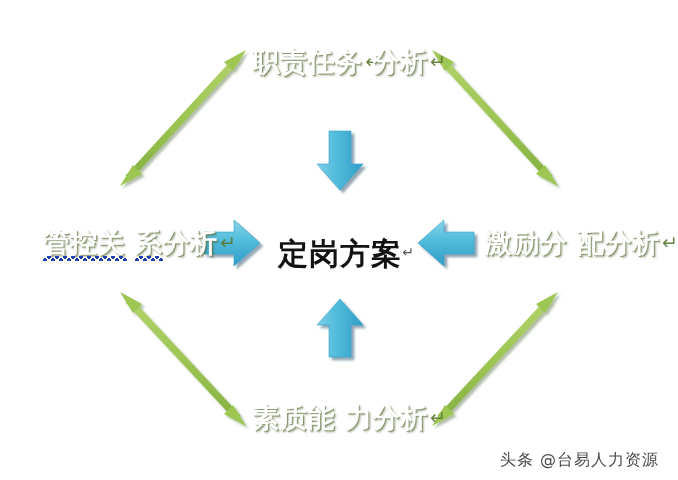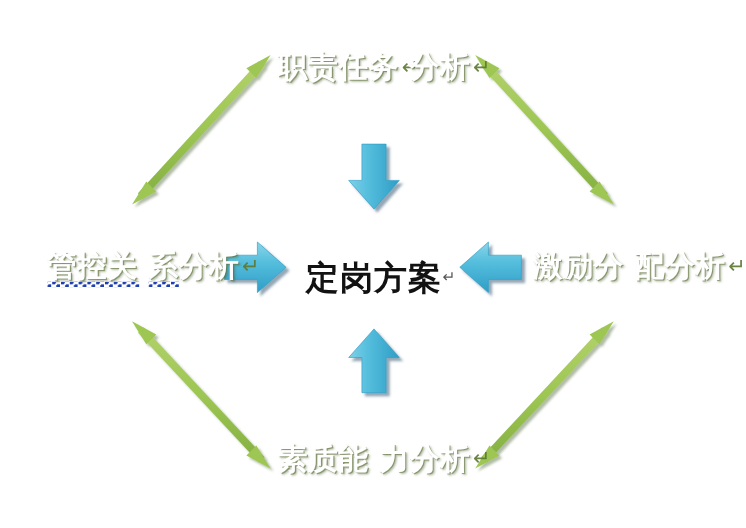--- a/index.html
+++ b/index.html
@@ -333,14 +333,15 @@
     <div class="shadow"></div>
     <div class="body"></div>
     <div class="label label-blue">
       <div class="line">
         <span>定岗方案</span>
         <span class="ret ret-blue">↵</span>
       </div>
     </div>
   </div>
 
+  <div id="watermark" style="left:500px; top:450px;">头条 @台易人力资源</div>
 
 </div>
 
 </body></html>

